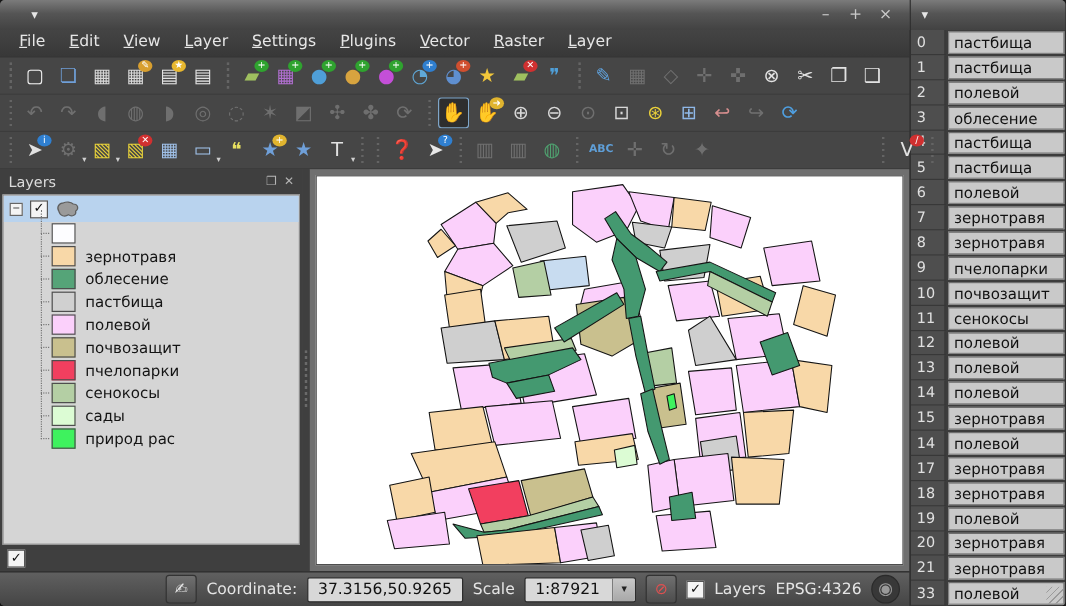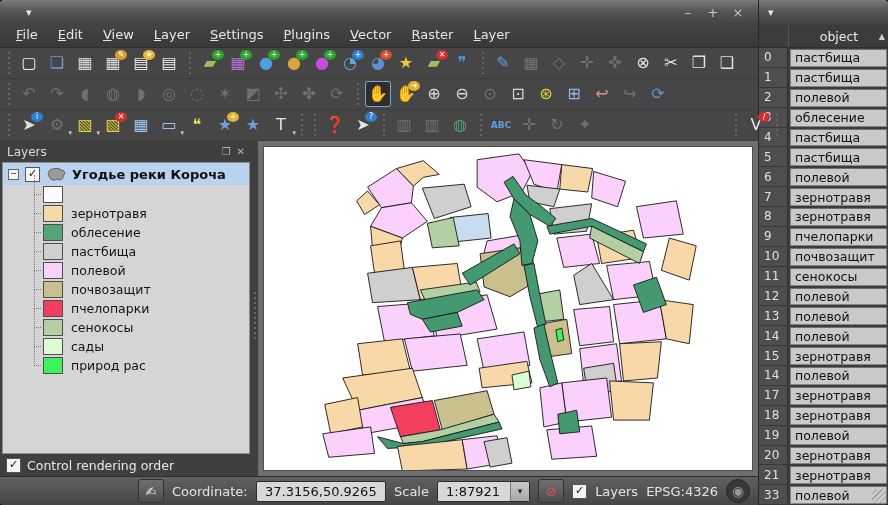--- a/index.html
+++ b/index.html
@@ -411,21 +411,20 @@
             <span>✕</span>
           </span>
         </div>
         <div class="ld-body">
           <div class="layerrow">
             <span class="expander">−</span>
             <span class="cb">✓</span>
             <svg width="20" height="14" viewBox="0 0 20 14">
                 <path d="M3,9 C1,6 3,2 7,2 C9,1 13,1 15,3 C19,3 20,7 17,9 C18,12 14,14 11,12 C8,14 4,13 3,9 Z" fill="#9a9a9a" stroke="#5f5f5f"></path>
               </svg>
-            <span class="layername">Угодье реки Короча</span>
           </div>
           <div>
 
               <div class="lrow">
                 <span class="sw" style="background: rgb(253, 253, 255);"></span>
                 <span class="ltext"></span>
               </div>
 
               <div class="lrow">
                 <span class="sw" style="background: rgb(248, 216, 168);"></span>
@@ -469,21 +468,20 @@
               </div>
 
               <div class="lrow">
                 <span class="sw" style="background: rgb(62, 242, 94);"></span>
                 <span class="ltext">природ рас</span>
               </div>
             </div>
         </div>
         <div class="ctrl-order">
           <span class="cb">✓</span>
-          <span>Control rendering order</span>
         </div>
       </div>
 
       <div class="splitter"></div>
 
       <div class="canvaswrap">
         <div class="canvas">
           <svg viewBox="0 0 490 330" preserveAspectRatio="none">
             <g>
 
@@ -582,27 +580,20 @@
       <span class="crsbtn">
           <span>◉</span>
         </span>
     </div>
   </div>
 
   <div class="rdock">
     <div class="rd-title">
       <span class="t-collapse" style="margin-left:0">▾</span>
     </div>
-    <div class="rd-head">
-      <span class="rd-corner"></span>
-      <span class="rd-col">
-        <span>object</span>
-        <span class="rd-sort">▲</span>
-      </span>
-    </div>
     <div class="rd-body">
 
         <div class="trow">
           <span class="tnum">0</span>
           <span class="tval">пастбища</span>
         </div>
 
         <div class="trow">
           <span class="tnum">1</span>
           <span class="tval">пастбища</span>

